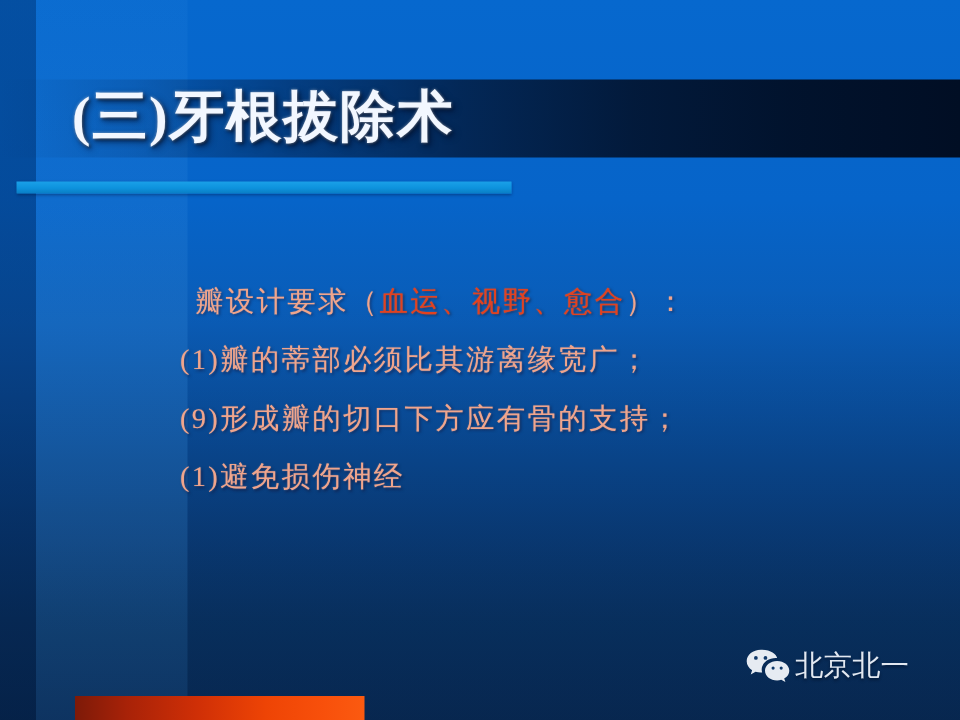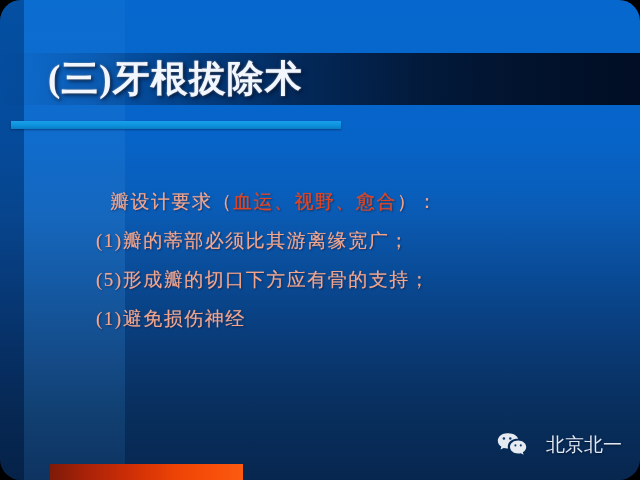--- a/index.html
+++ b/index.html
@@ -14,21 +14,20 @@
     overflow: hidden;
     font-family: "Liberation Serif", "DejaVu Serif", serif;
     background: linear-gradient(to bottom,
         #0668ce 0%,
         #0664c9 28%,
         #0a5cb6 45%,
         #0a4d99 60%,
         #0a3f7d 74%,
         #093566 86%,
         #092c57 100%);
-    border-radius: 21px;
   }
 
   
   .strip {
     position: absolute;
     top: 0;
     bottom: 0;
     pointer-events: none;
   }
   .strip-far-left {
@@ -135,23 +134,24 @@
     line-height: 39px;
     color: #f0a58c;
     letter-spacing: 1.5px;
     white-space: nowrap;
     text-shadow:
         0 0 1px rgba(255,190,170,0.45),
         1px 1px 2px rgba(20,10,40,0.55);
   }
   .body-line.heading-line {
     padding-left: 110px;
+    margin-left: 20px;
   }
   .body-line.item-line {
-    padding-left: 96px;
+    padding-left: 120px;
   }
   .em-red {
     color: #e2411f;
     text-shadow:
         0 0 1px rgba(255,120,80,0.6),
         1px 1px 2px rgba(30,0,0,0.55);
   }
 
   
   .bottom-bar {
@@ -169,21 +169,21 @@
         #fb5a10 100%);
   }
 
   
   .watermark {
     position: absolute;
     left: 497px;
     top: 432px;
     display: flex;
     align-items: center;
-    gap: 19px;
+    gap: 3px;
     opacity: 0.95;
   }
   .wechat-icon {
     position: relative;
     width: 30px;
     height: 26px;
     flex: none;
   }
   .watermark-label {
     font-family: "Liberation Sans", "DejaVu Sans", sans-serif;
@@ -210,21 +210,21 @@
 
   <div class="accent-rule"></div>
 
 
   <div class="body-block">
 
     <div class="body-line heading-line"><span>瓣设计要求（</span><span class="em-red">血运、视野、愈合</span><span>）：</span></div>
 
     <div class="body-line item-line">(1)瓣的蒂部必须比其游离缘宽广；</div>
 
-    <div class="body-line item-line">(5)形成瓣的切口下方应有骨的支持；</div>
+    <div class="body-line item-line">(9)形成瓣的切口下方应有骨的支持；</div>
 
     <div class="body-line item-line">(1)避免损伤神经</div>
 
   </div>
 
   <div class="bottom-bar"></div>
 
   <div class="watermark">
     <span class="wechat-icon">
       <svg width="30" height="26" viewBox="0 0 30 26" xmlns="http://www.w3.org/2000/svg">

